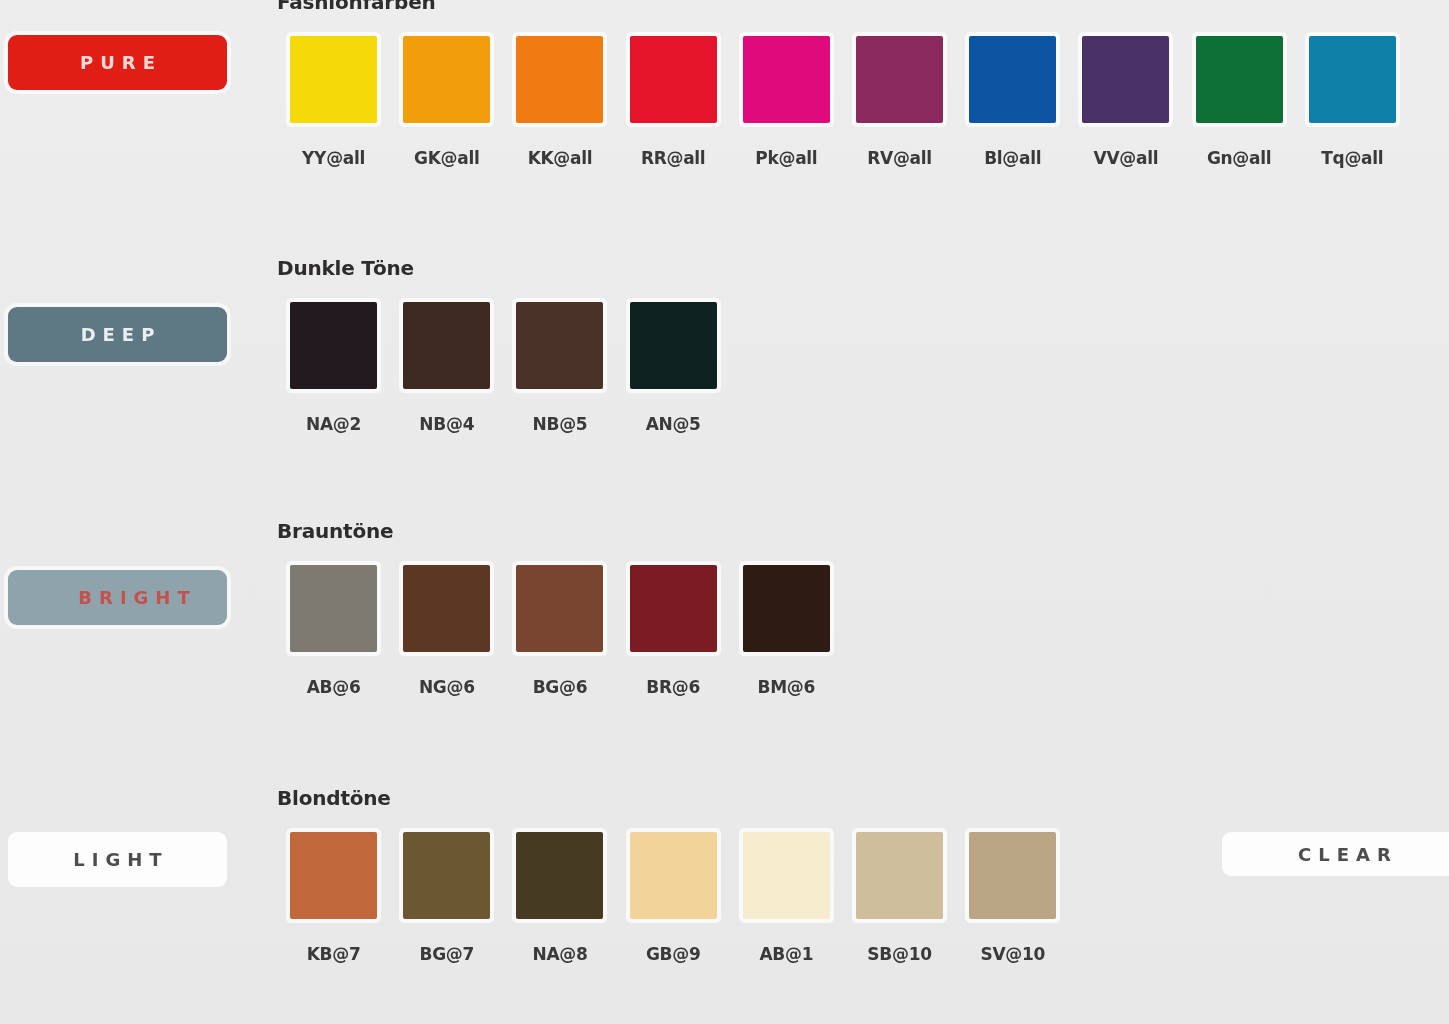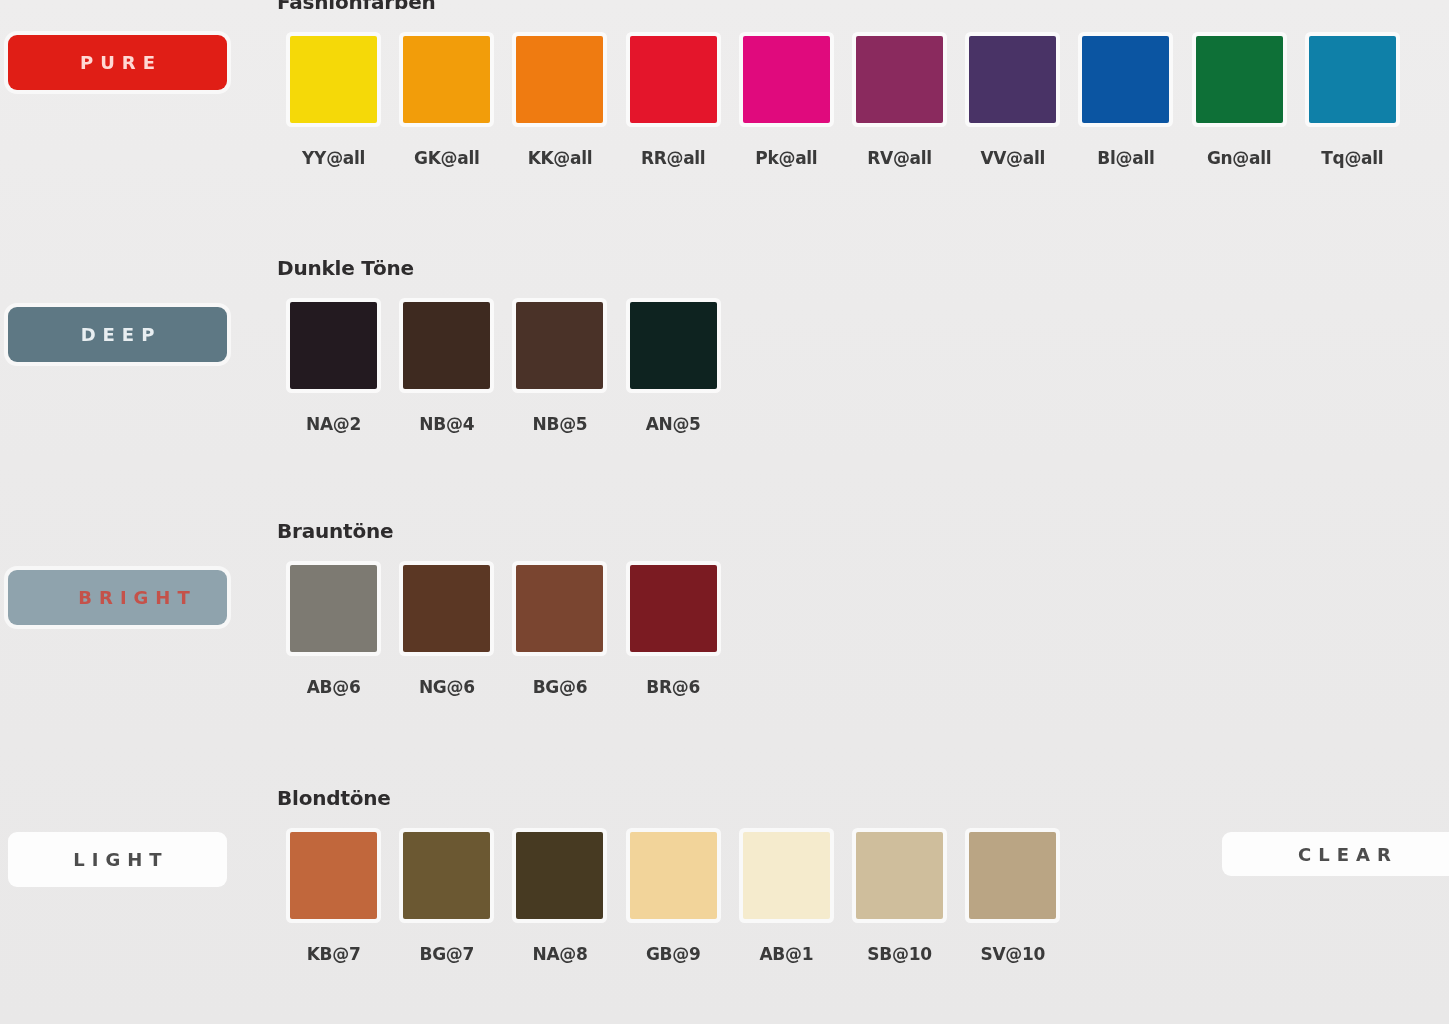--- a/index.html
+++ b/index.html
@@ -149,26 +149,26 @@
       </div>
       <div class="swatch-cell">
         <div class="swatch" style="background:#e00a7d"></div>
         <div class="swatch-label">Pk@all</div>
       </div>
       <div class="swatch-cell">
         <div class="swatch" style="background:#8a2a5e"></div>
         <div class="swatch-label">RV@all</div>
       </div>
       <div class="swatch-cell">
+        <div class="swatch" style="background:#0b55a2"></div>
+        <div class="swatch-label">Bl@all</div>
+      </div>
+      <div class="swatch-cell">
         <div class="swatch" style="background:#493366"></div>
         <div class="swatch-label">VV@all</div>
-      </div>
-      <div class="swatch-cell">
-        <div class="swatch" style="background:#0b55a2"></div>
-        <div class="swatch-label">Bl@all</div>
       </div>
       <div class="swatch-cell">
         <div class="swatch" style="background:#0e7037"></div>
         <div class="swatch-label">Gn@all</div>
       </div>
       <div class="swatch-cell">
         <div class="swatch" style="background:#0f80a8"></div>
         <div class="swatch-label">Tq@all</div>
       </div>
     </div>
@@ -209,20 +209,24 @@
         <div class="swatch" style="background:#5b3724"></div>
         <div class="swatch-label">NG@6</div>
       </div>
       <div class="swatch-cell">
         <div class="swatch" style="background:#7a4530"></div>
         <div class="swatch-label">BG@6</div>
       </div>
       <div class="swatch-cell">
         <div class="swatch" style="background:#7b1b22"></div>
         <div class="swatch-label">BR@6</div>
+      </div>
+      <div class="swatch-cell">
+        <div class="swatch" style="background:#2e1c14"></div>
+        <div class="swatch-label">BM@6</div>
       </div>
     </div>
   </div>
 
   <div class="row row-light">
     <div class="section-title">Blondtöne</div>
     <div class="badge badge-light">LIGHT</div>
     <div class="badge-clear">CLEAR</div>
     <div class="swatches">
       <div class="swatch-cell">

